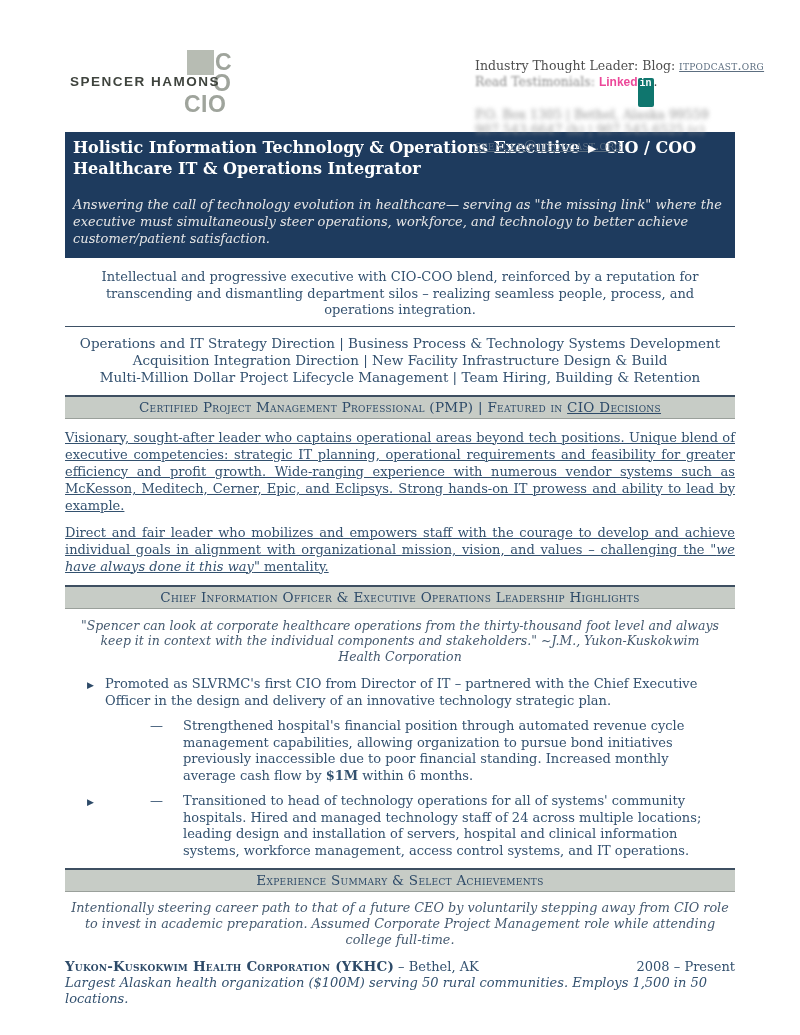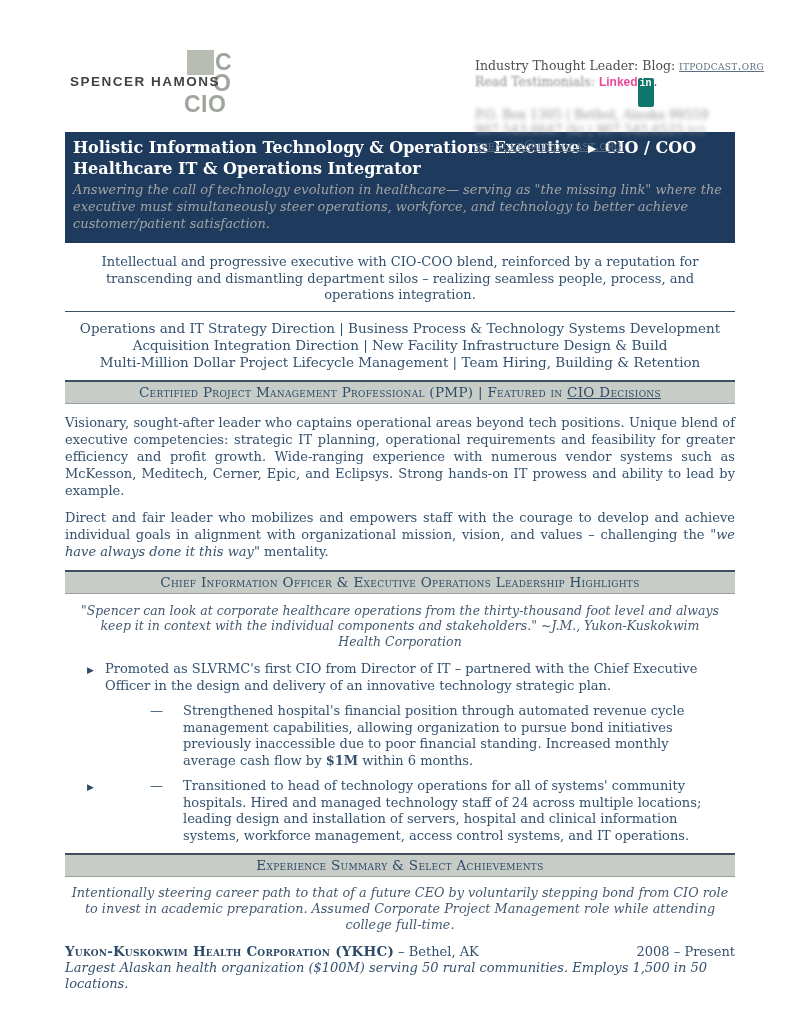--- a/index.html
+++ b/index.html
@@ -23,29 +23,29 @@
   .fuzzy{filter:blur(1px);color:#8a8a8a;}
   .redacted{filter:blur(2.2px);color:#949494;user-select:none;}
   .li-word{font-family:"Liberation Sans",sans-serif;font-weight:bold;font-size:12px;color:#ec4899;}
   .li-badge{display:inline-block;background:#0f766e;color:#ffffff;font-family:Liberation Mono, monospace;
     font-weight:bold;font-size:10px;line-height:12px;padding:0 2px 17px 2px;border-radius:2px;}
   
   .content{margin:0 65px;}
   .banner{background:#1e3b5e;color:#ffffff;text-align:left;padding:7px 8px 11px 8px;}
   .banner-title{font-weight:bold;font-size:16px;line-height:18.5px;}
   .banner-arrow{font-size:11px;padding:0 8px;position:relative;top:-1px;}
-  .banner-tagline{margin:3px auto 0 auto;max-width:660px;font-style:italic;font-size:13px;
-    line-height:17px;color:#a3a3a3;}
+  .banner-tagline{margin:18px auto 0 auto;max-width:660px;font-style:italic;font-size:13px;
+    line-height:17px;color:#e5e5e5;}
   .intro-para{margin:11px 4px 7px 4px;text-align:center;font-size:13px;line-height:16.5px;}
   .rule{border:0;border-top:1px solid #3d5065;margin:5px 0 8px 0;}
   .keywords{text-align:center;font-size:13.5px;line-height:17px;}
   .bar{margin-top:9px;background:#c7ccc6;border-top:2px solid #3e4f61;border-bottom:1px solid #9aa09b;
     text-align:center;font-variant:small-caps;font-size:13.5px;letter-spacing:0.3px;color:#2d4a68;
     padding:2px 4px 3px 4px;}
-  .just{ text-align:justify;font-size:13px;line-height:17px;margin:10px 0;}
+  .just{ text-align:justify;font-size:13px;line-height:17px;margin:10px 0;text-decoration:underline;}
   .quote{margin:9px auto 12px auto;max-width:640px;text-align:center;font-style:italic;
     font-size:12.5px;line-height:15.5px;color:#44596f;}
   .blist{list-style:none;margin:0;padding:0;}
   .blist li{position:relative;font-size:13px;line-height:16.5px;margin:9px 0;}
   .li-main{padding-left:40px;}
   .li-main .marker{position:absolute;left:22px;top:1px;font-size:9px;color:#2d4a68;}
   .li-sub{padding-left:118px;padding-right:22px;}
   .li-sub .marker{position:absolute;left:85px;top:0;font-size:13px;color:#33516f;}
   .exp-intro{margin:8px auto 10px auto;max-width:660px;text-align:center;font-style:italic;
     font-size:12.8px;line-height:16px;color:#44596f;}
@@ -130,21 +130,21 @@
         <span class="marker">▶</span>
       </li>
       <li class="li-sub">
         <span class="marker">—</span>
         <span>Transitioned to head of technology operations for all of systems' community hospitals. Hired and managed technology staff of 24 across multiple locations; leading design and installation of servers, hospital and clinical information systems, workforce management, access control systems, and IT operations.</span>
       </li>
     </ul>
 
     <div class="bar">Experience Summary &amp; Select Achievements</div>
 
-    <div class="exp-intro">Intentionally steering career path to that of a future CEO by voluntarily stepping bond from CIO role to invest in academic preparation. Assumed Corporate Project Management role while attending college full-time.</div>
+    <div class="exp-intro">Intentionally steering career path to that of a future CEO by voluntarily stepping away from CIO role to invest in academic preparation. Assumed Corporate Project Management role while attending college full-time.</div>
 
     <div class="company-row">
       <div>
         <span class="company-name">Yukon-Kuskokwim Health Corporation (YKHC)</span><span class="company-loc"> – Bethel, AK</span>
       </div>
       <div class="company-loc">2008 – Present</div>
     </div>
 
     <div class="company-desc">Largest Alaskan health organization ($100M) serving 50 rural communities. Employs 1,500 in 50 locations.</div>
 

